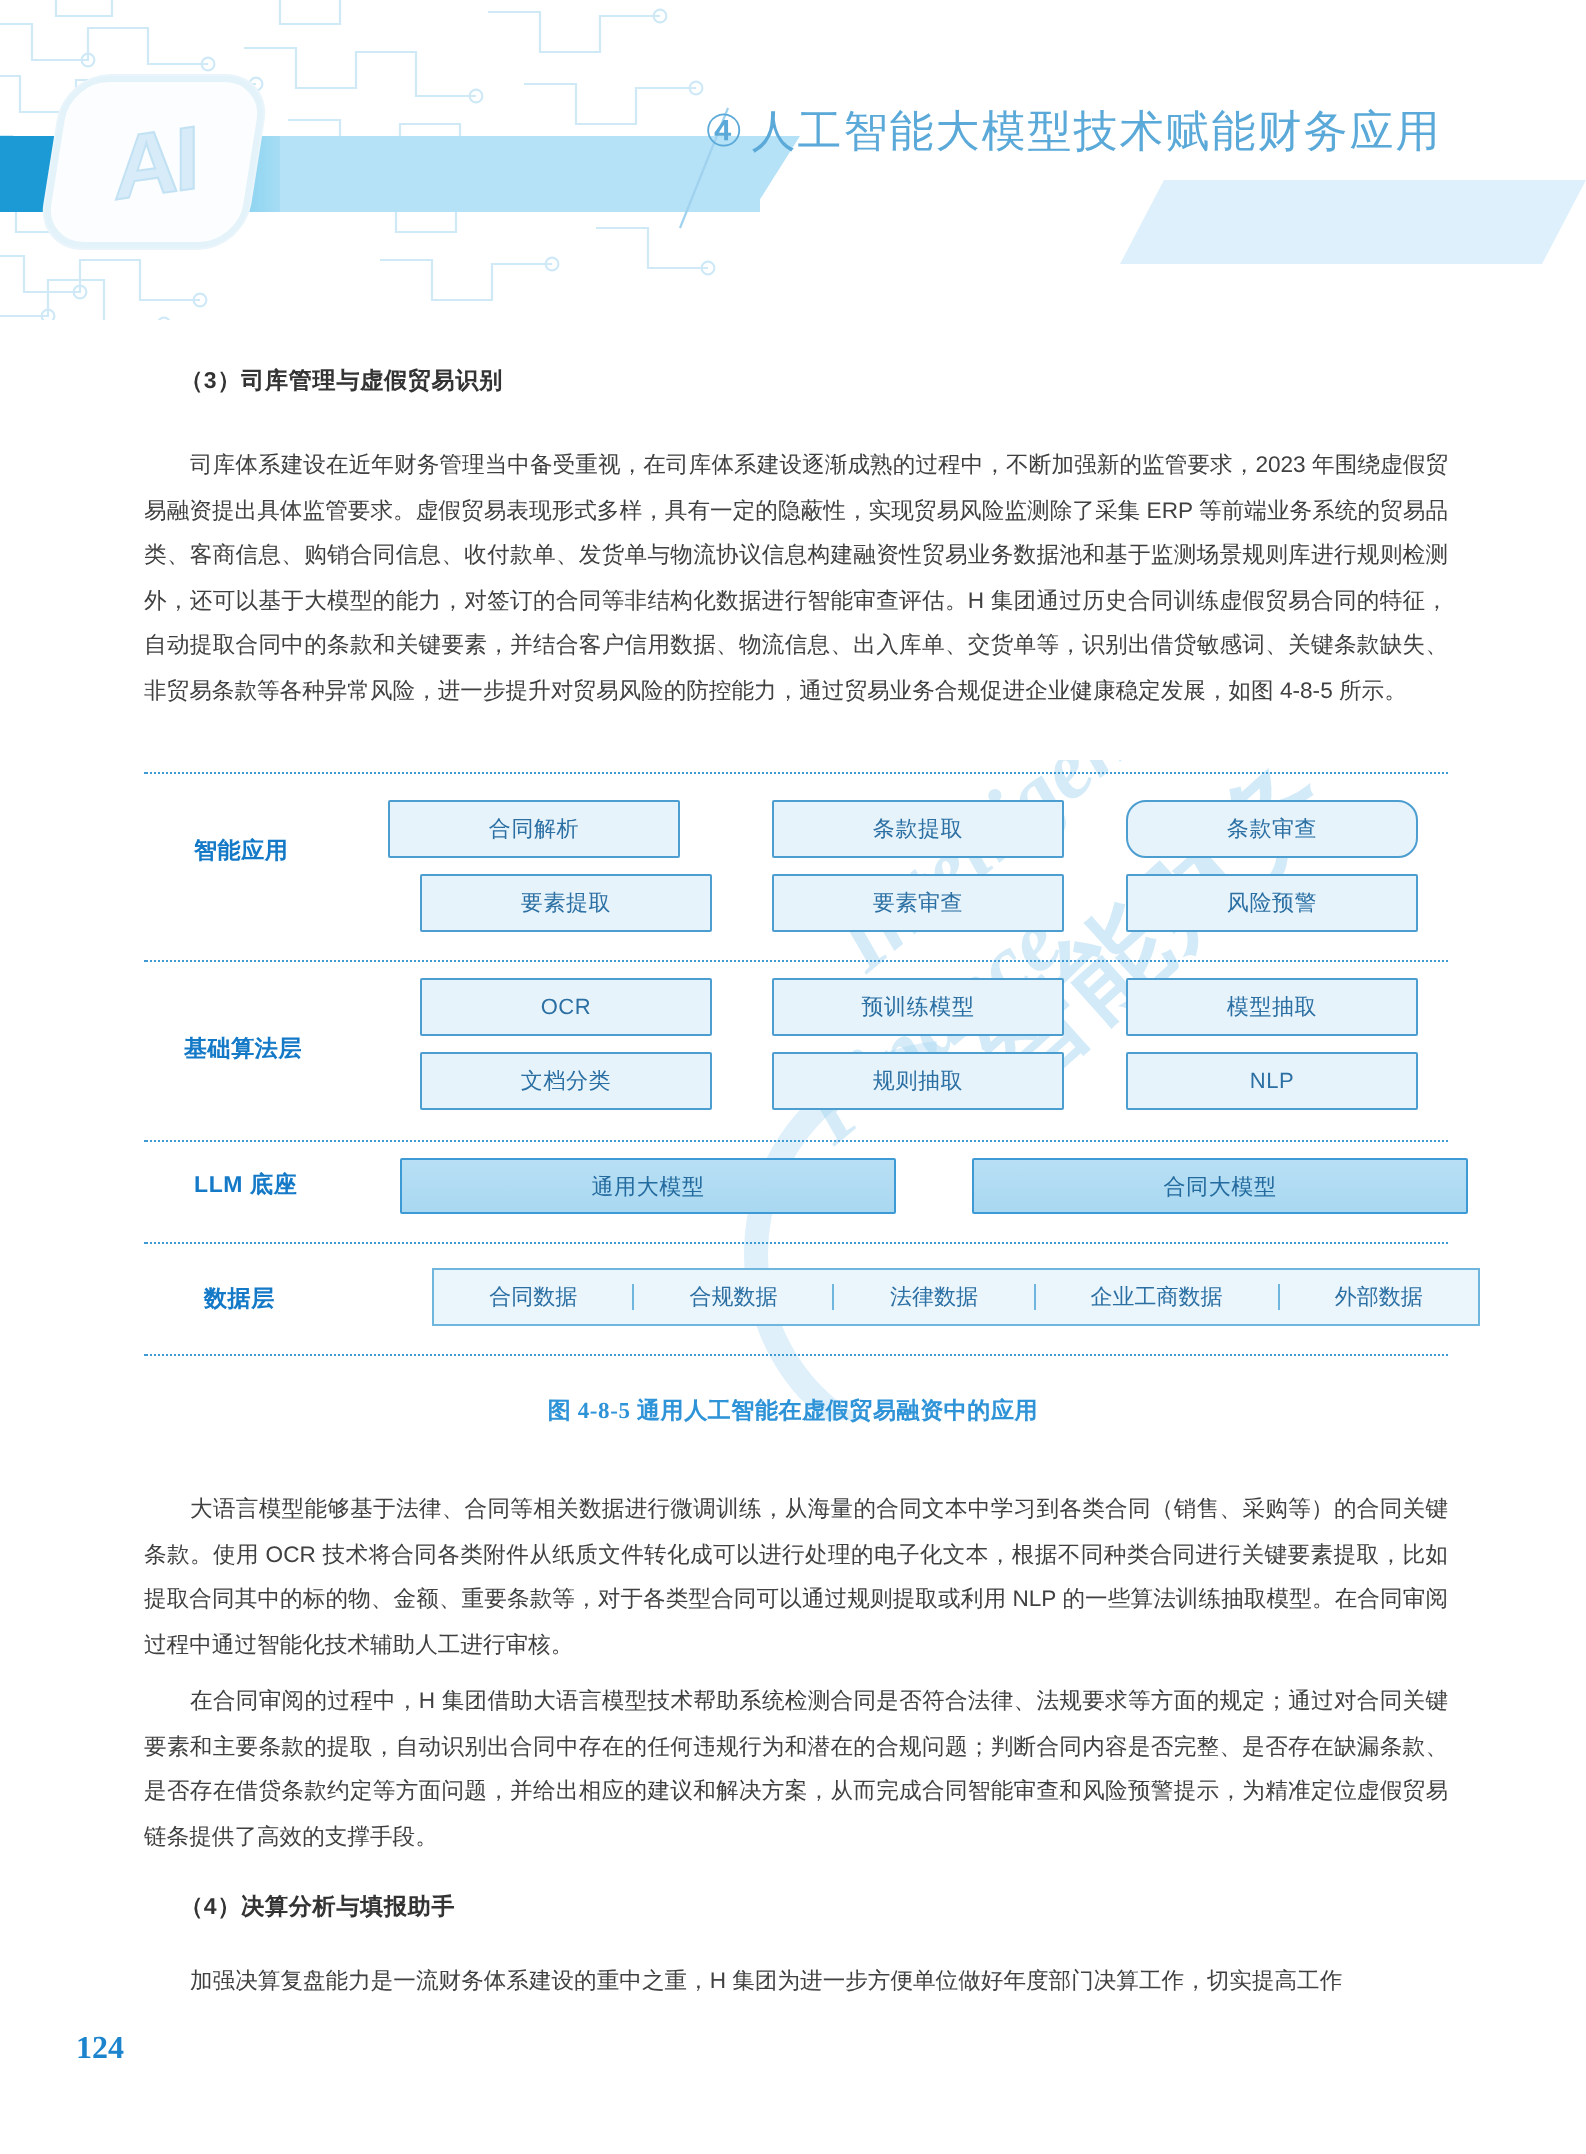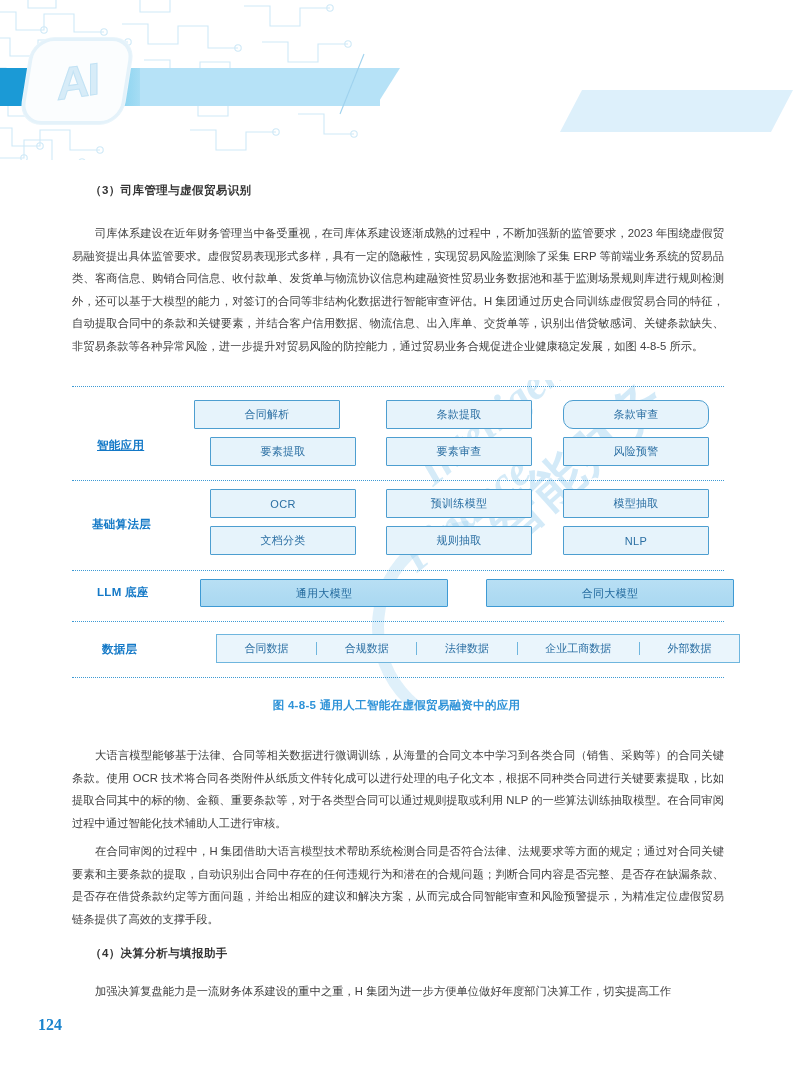--- a/index.html
+++ b/index.html
@@ -243,21 +243,21 @@
   .fig-layers { position: relative; z-index: 1; }
 
   .fig-caption {
     position: absolute;
     left: 0; top: 698px;
     width: 793px;
     text-align: center;
     font-size: 11.5px;
     font-weight: bold;
     color: #2f93d8;
-    font-family: Liberation Sans, sans-serif;
+    font-family: Liberation Serif, serif;
     letter-spacing: 0.3px;
   }
 
   .page-number {
     position: absolute;
     left: 38px; top: 1016px;
     font-size: 16px;
     font-weight: bold;
     color: #1b84cd;
     font-family: "Liberation Serif", serif;
@@ -324,20 +324,23 @@
     <div class="ai-badge">
       <span class="ai-badge-text">AI</span>
     </div>
 
     <div class="title-line">
       <svg width="40" height="64" viewBox="0 0 40 64">
         <path d="M26 2 L2 62" stroke="#9fd2ee" stroke-width="1.1" fill="none"></path>
       </svg>
     </div>
 
+    <div class="page-title">
+      <span class="title-num">④</span><span>人工智能大模型技术赋能财务应用</span>
+    </div>
 
     <div class="corner-para"></div>
   </div>
 
   <div class="content">
 
     <div class="sub-head" style="left:90px; top:183px;">（3）司库管理与虚假贸易识别</div>
 
     <div class="para" style="top:222px;">司库体系建设在近年财务管理当中备受重视，在司库体系建设逐渐成熟的过程中，不断加强新的监管要求，2023 年围绕虚假贸易融资提出具体监管要求。虚假贸易表现形式多样，具有一定的隐蔽性，实现贸易风险监测除了采集 ERP 等前端业务系统的贸易品类、客商信息、购销合同信息、收付款单、发货单与物流协议信息构建融资性贸易业务数据池和基于监测场景规则库进行规则检测外，还可以基于大模型的能力，对签订的合同等非结构化数据进行智能审查评估。H 集团通过历史合同训练虚假贸易合同的特征，自动提取合同中的条款和关键要素，并结合客户信用数据、物流信息、出入库单、交货单等，识别出借贷敏感词、关键条款缺失、非贸易条款等各种异常风险，进一步提升对贸易风险的防控能力，通过贸易业务合规促进企业健康稳定发展，如图 4-8-5 所示。</div>
 
@@ -355,21 +358,21 @@
     <div class="wm-en l1">Intelligent</div>
     <div class="wm-en l2">Finance</div>
     <div class="wm-cn">智能财务</div>
   </div>
 
   <div class="figure">
     <div class="fig-layers">
 
       <div class="fig-divider" style="top:0px;"></div>
 
-      <div class="layer-label" style="left:25px; top:52px;text-decoration:underline;">智能应用</div>
+      <div class="layer-label" style="left:25px; top:32px;">智能应用</div>
 
       <div class="fig-box" style="left:122px; top:14px;  width:146px; height:29px;">合同解析</div>
       <div class="fig-box" style="left:314px; top:14px;  width:146px; height:29px;">条款提取</div>
       <div class="fig-box" style="left:491px; top:14px;  width:146px; height:29px;border-radius:10px;">条款审查</div>
 
       <div class="fig-box" style="left:138px; top:51px; width:146px; height:29px;">要素提取</div>
       <div class="fig-box" style="left:314px; top:51px; width:146px; height:29px;">要素审查</div>
       <div class="fig-box" style="left:491px; top:51px; width:146px; height:29px;">风险预警</div>
 
       <div class="fig-divider" style="top:94px;"></div>

